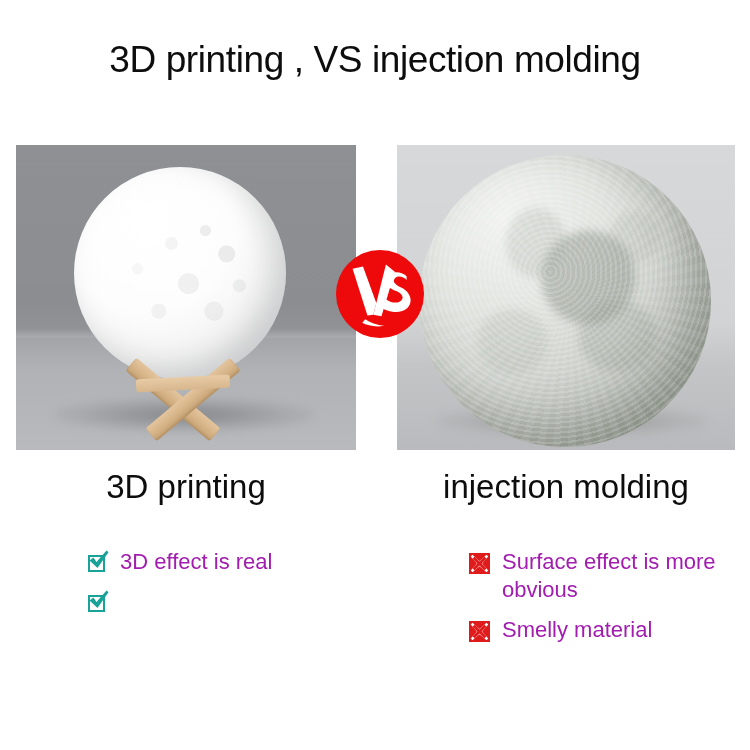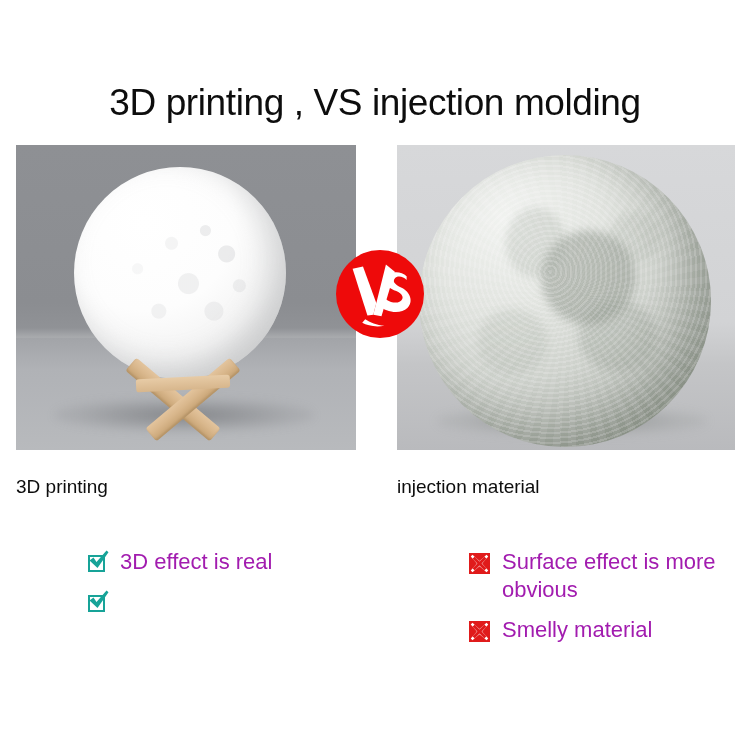--- a/index.html
+++ b/index.html
@@ -22,21 +22,20 @@
     left: 0;
     top: 38px;
     width: 750px;
     text-align: center;
     font-size: 37px;
     line-height: 44px;
     font-weight: 400;
     letter-spacing: -0.4px;
     color: #0d0d0d;
     white-space: nowrap;
-    margin-top: 43px;
   }
 
   
   .photo {
     position: absolute;
     top: 145px;
     height: 305px;
     overflow: hidden;
   }
   .photo-left  { left: 16px;  width: 340px; }
@@ -181,23 +180,24 @@
     display: flex;
     align-items: center;
     justify-content: center;
   }
   .vs-badge svg { width: 74px; height: 74px; display: block; }
 
   
   .caption {
     position: absolute;
     top: 470px;
-    font-size: 19px;
+    font-size: 33px;
     line-height: 34px;
     color: #0d0d0d;
+    text-align: center;
     white-space: nowrap;
   }
   .caption-left  { left: 16px;  width: 340px; }
   .caption-right { left: 397px; width: 338px; }
 
   
   .list {
     position: absolute;
     top: 548px;
   }
@@ -273,21 +273,21 @@
 <div class="vs-badge">
   <svg viewBox="0 0 100 100" aria-hidden="true">
     <path fill="#ffffff" d="M13 16 L27 13 L45 62 L41 78 L33 79 Z"></path>
     <path fill="#ffffff" d="M58 10 L70 20 L52 80 L41 78 Z"></path>
     <path fill="#ffffff" d="M86 26 C78 18 62 19 58 28 C54 37 64 43 72 46 C80 49 84 56 77 60 C70 64 60 60 55 54 L49 66 C58 75 78 78 87 69 C96 60 90 47 80 42 C72 38 66 34 70 29 C74 24 82 27 86 31 Z"></path>
     <path fill="#ffffff" d="M30 84 C36 88 46 92 56 93 C44 95 33 93 26 89 Z"></path>
   </svg>
 </div>
 
 <div class="caption caption-left">3D printing</div>
-<div class="caption caption-right">injection material</div>
+<div class="caption caption-right">injection molding</div>
 
 <div class="list list-left">
   <div class="bullet">
     <span class="mark">
       <span class="check-box"></span>
       <span class="check-tick">
         <svg viewBox="0 0 24 24">
             <path fill="#17a398" d="M2.5 11.5 L6.5 8.5 L9.5 13 L19.5 1.5 L21.5 3.2 L10.5 19 Z"></path>
           </svg>
       </span>

